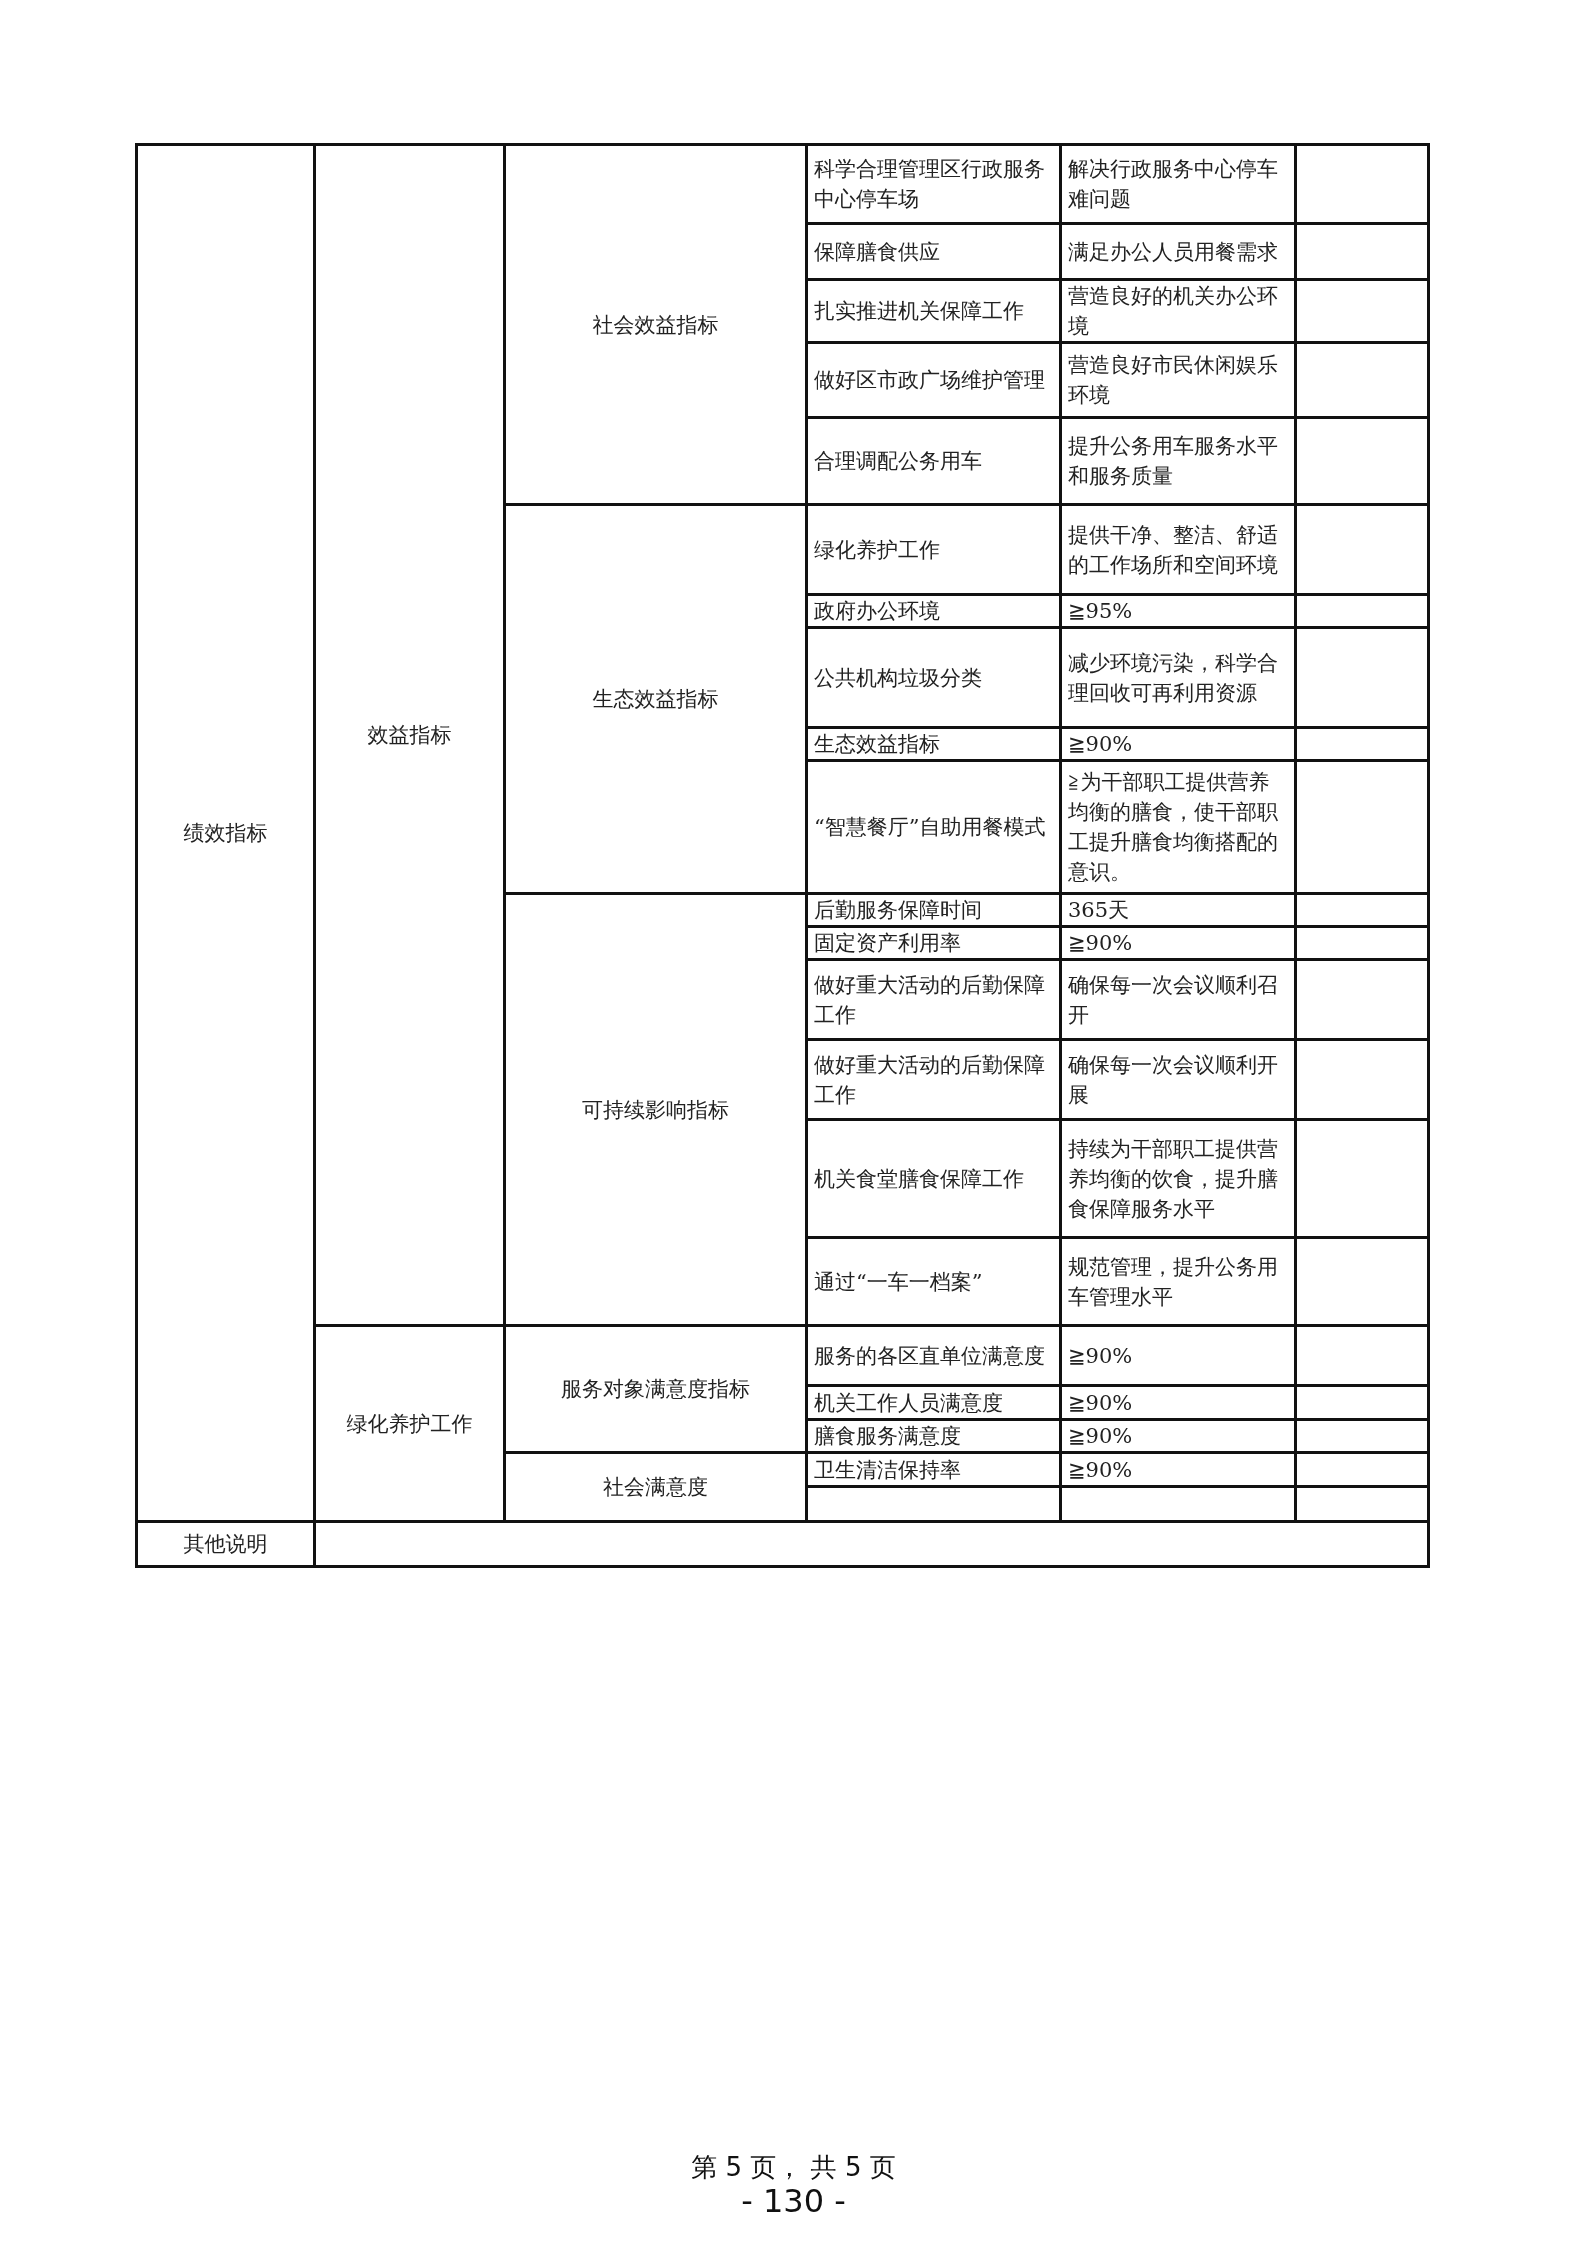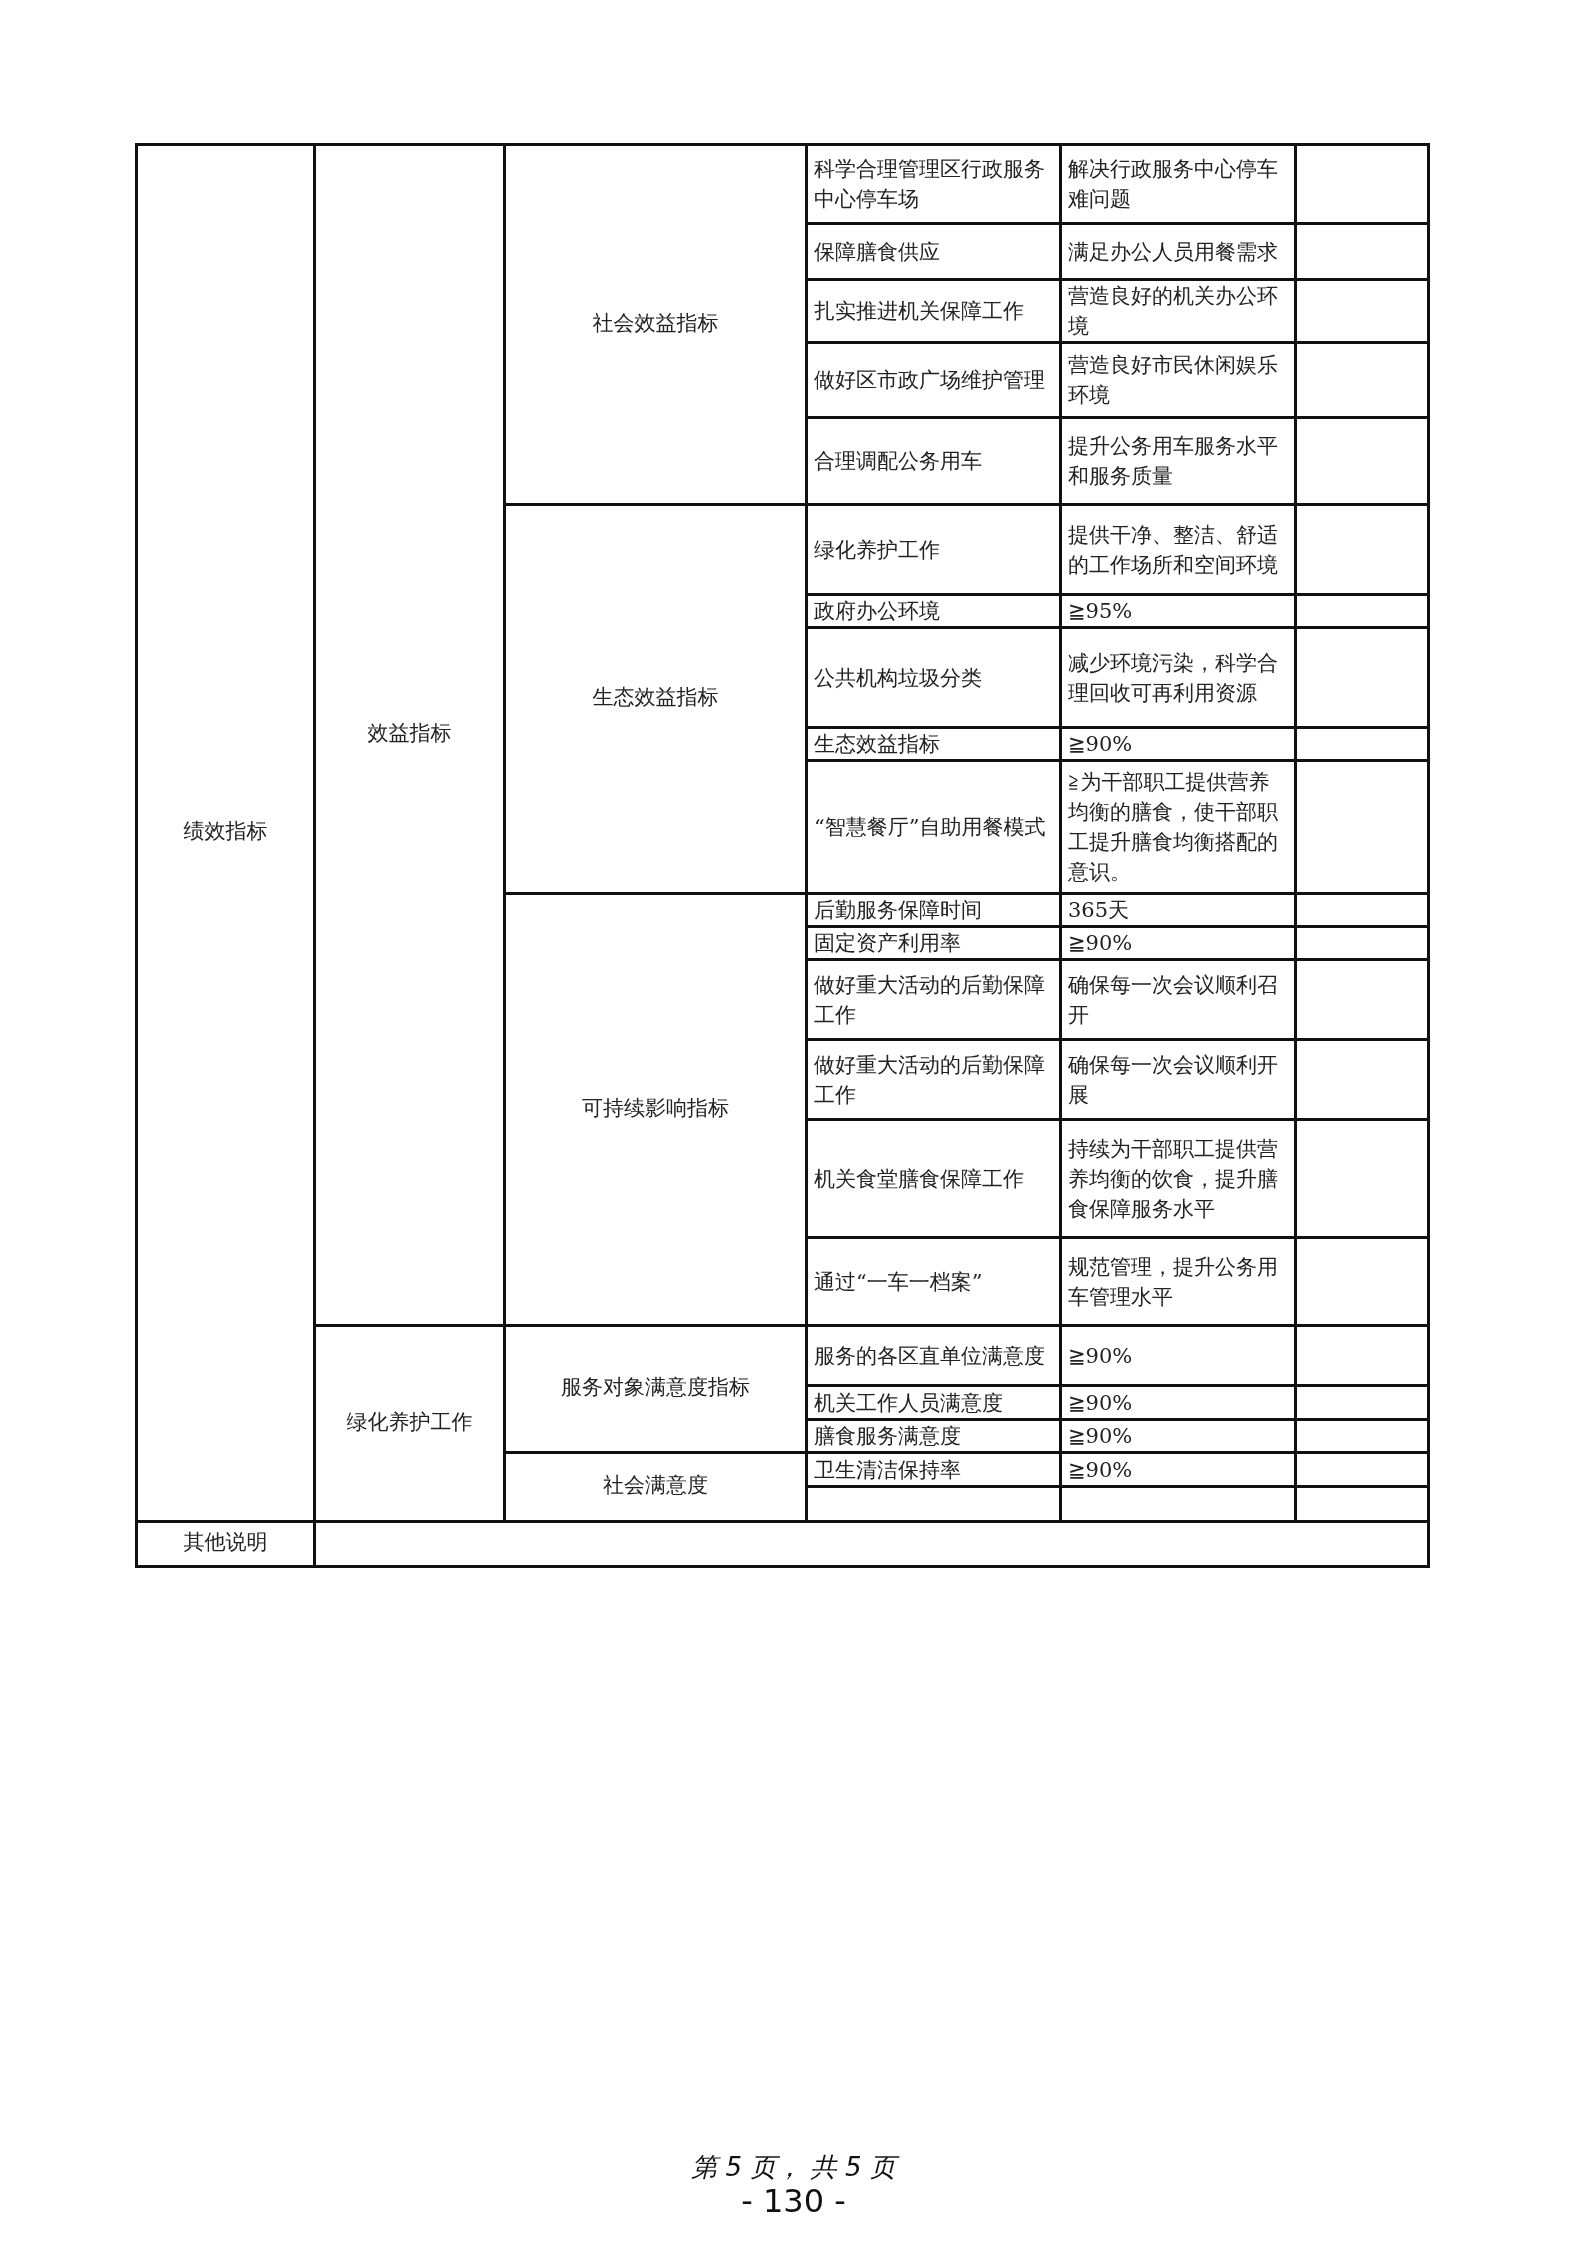--- a/index.html
+++ b/index.html
@@ -2,25 +2,25 @@
 <html><head>
 <meta charset="utf-8">
 <style>
   html, body { margin:0; padding:0; background:#fff; }
   body { width:1587px; height:2245px; position:relative; overflow:hidden;
          font-family:"DejaVu Serif", "Liberation Serif", serif; color:#222; }
   .sheet { position:absolute; left:135px; top:143px; }
   table { border-collapse:collapse; table-layout:fixed; }
   td { border:3px solid #111; padding:0 6px; font-size:21px; line-height:30px;
        vertical-align:middle; overflow:hidden; word-break:break-all; }
-  td.c { text-align:center;font-family:Liberation Mono, monospace; }
+  td.c { text-align:center; }
   td.l { text-align:left;margin-top:20px; }
   .footer { position:absolute; left:0; width:1587px; text-align:center;
             font-family:"DejaVu Sans", "Liberation Sans", sans-serif; color:#111; }
-  .footer .pg { top:2150px; position:absolute; width:100%; font-size:26px;font-style:italic; }
+  .footer .pg { top:2150px; position:absolute; width:100%; font-size:26px; }
   .footer .num { top:2182px; position:absolute; width:100%; font-size:32px; }
 </style>
 </head>
 <body>
 
 <div class="sheet">
 <table>
   <colgroup>
     <col style="width:178px">
         <col style="width:190px">

